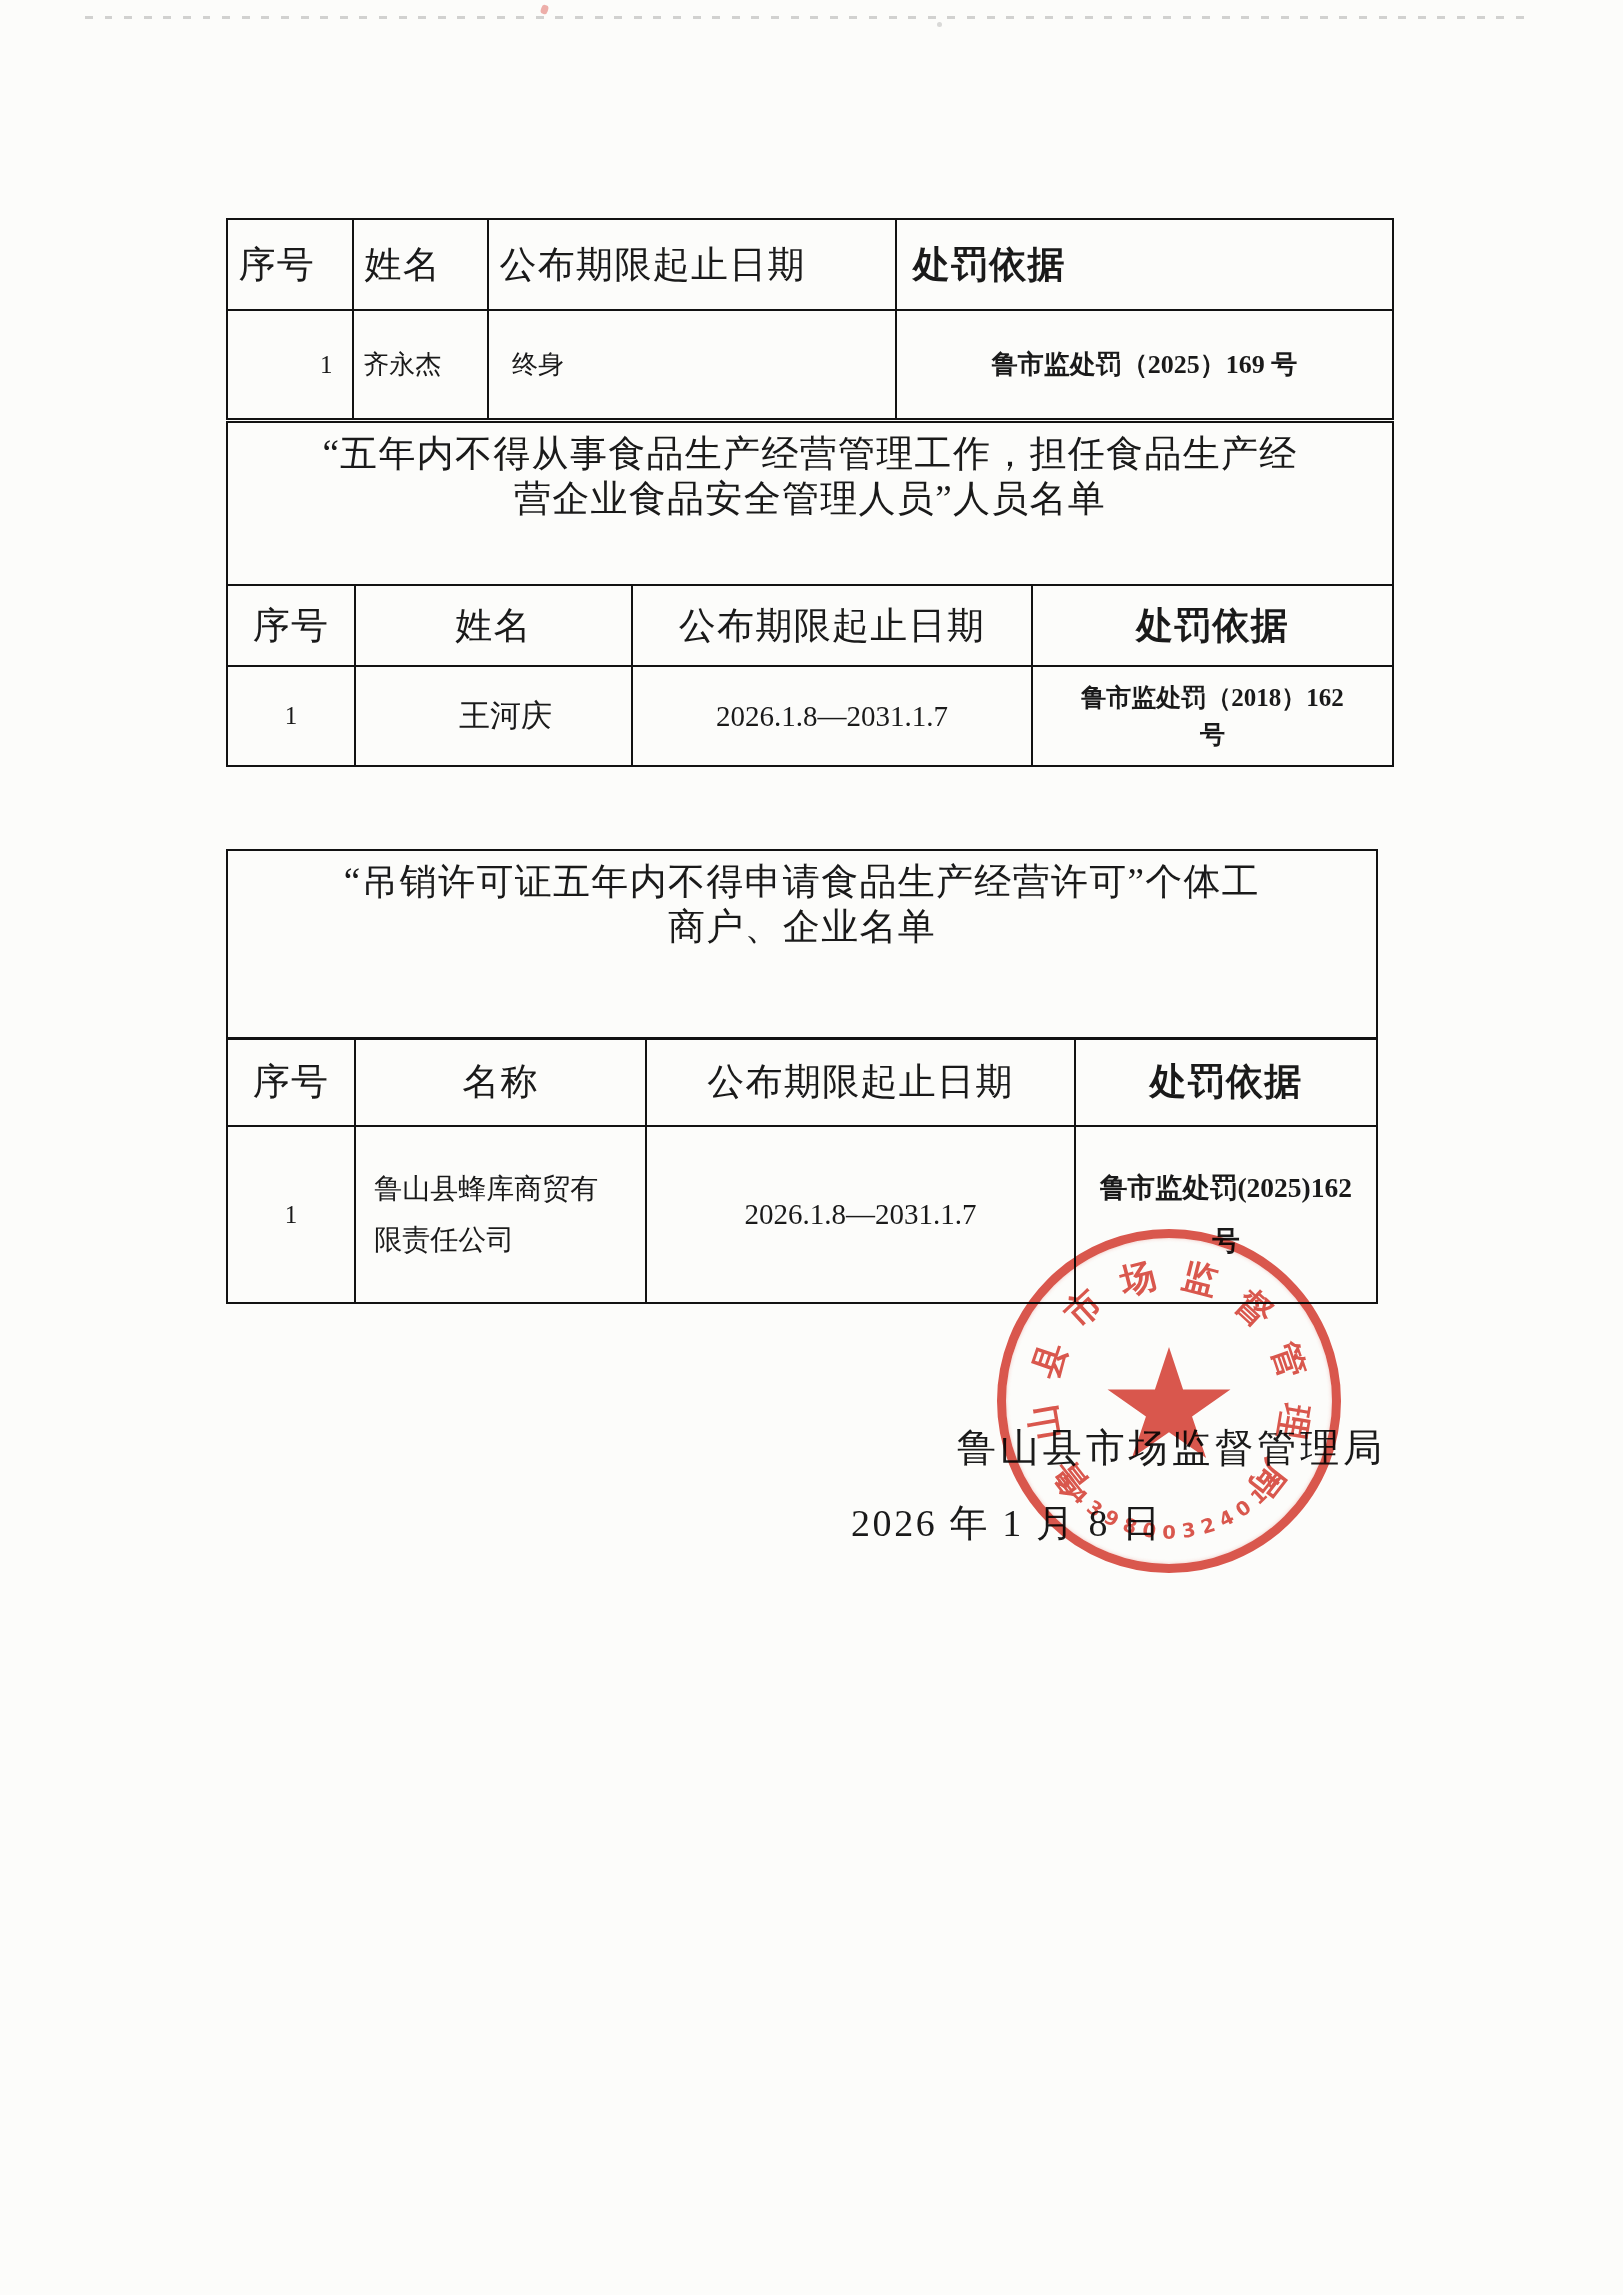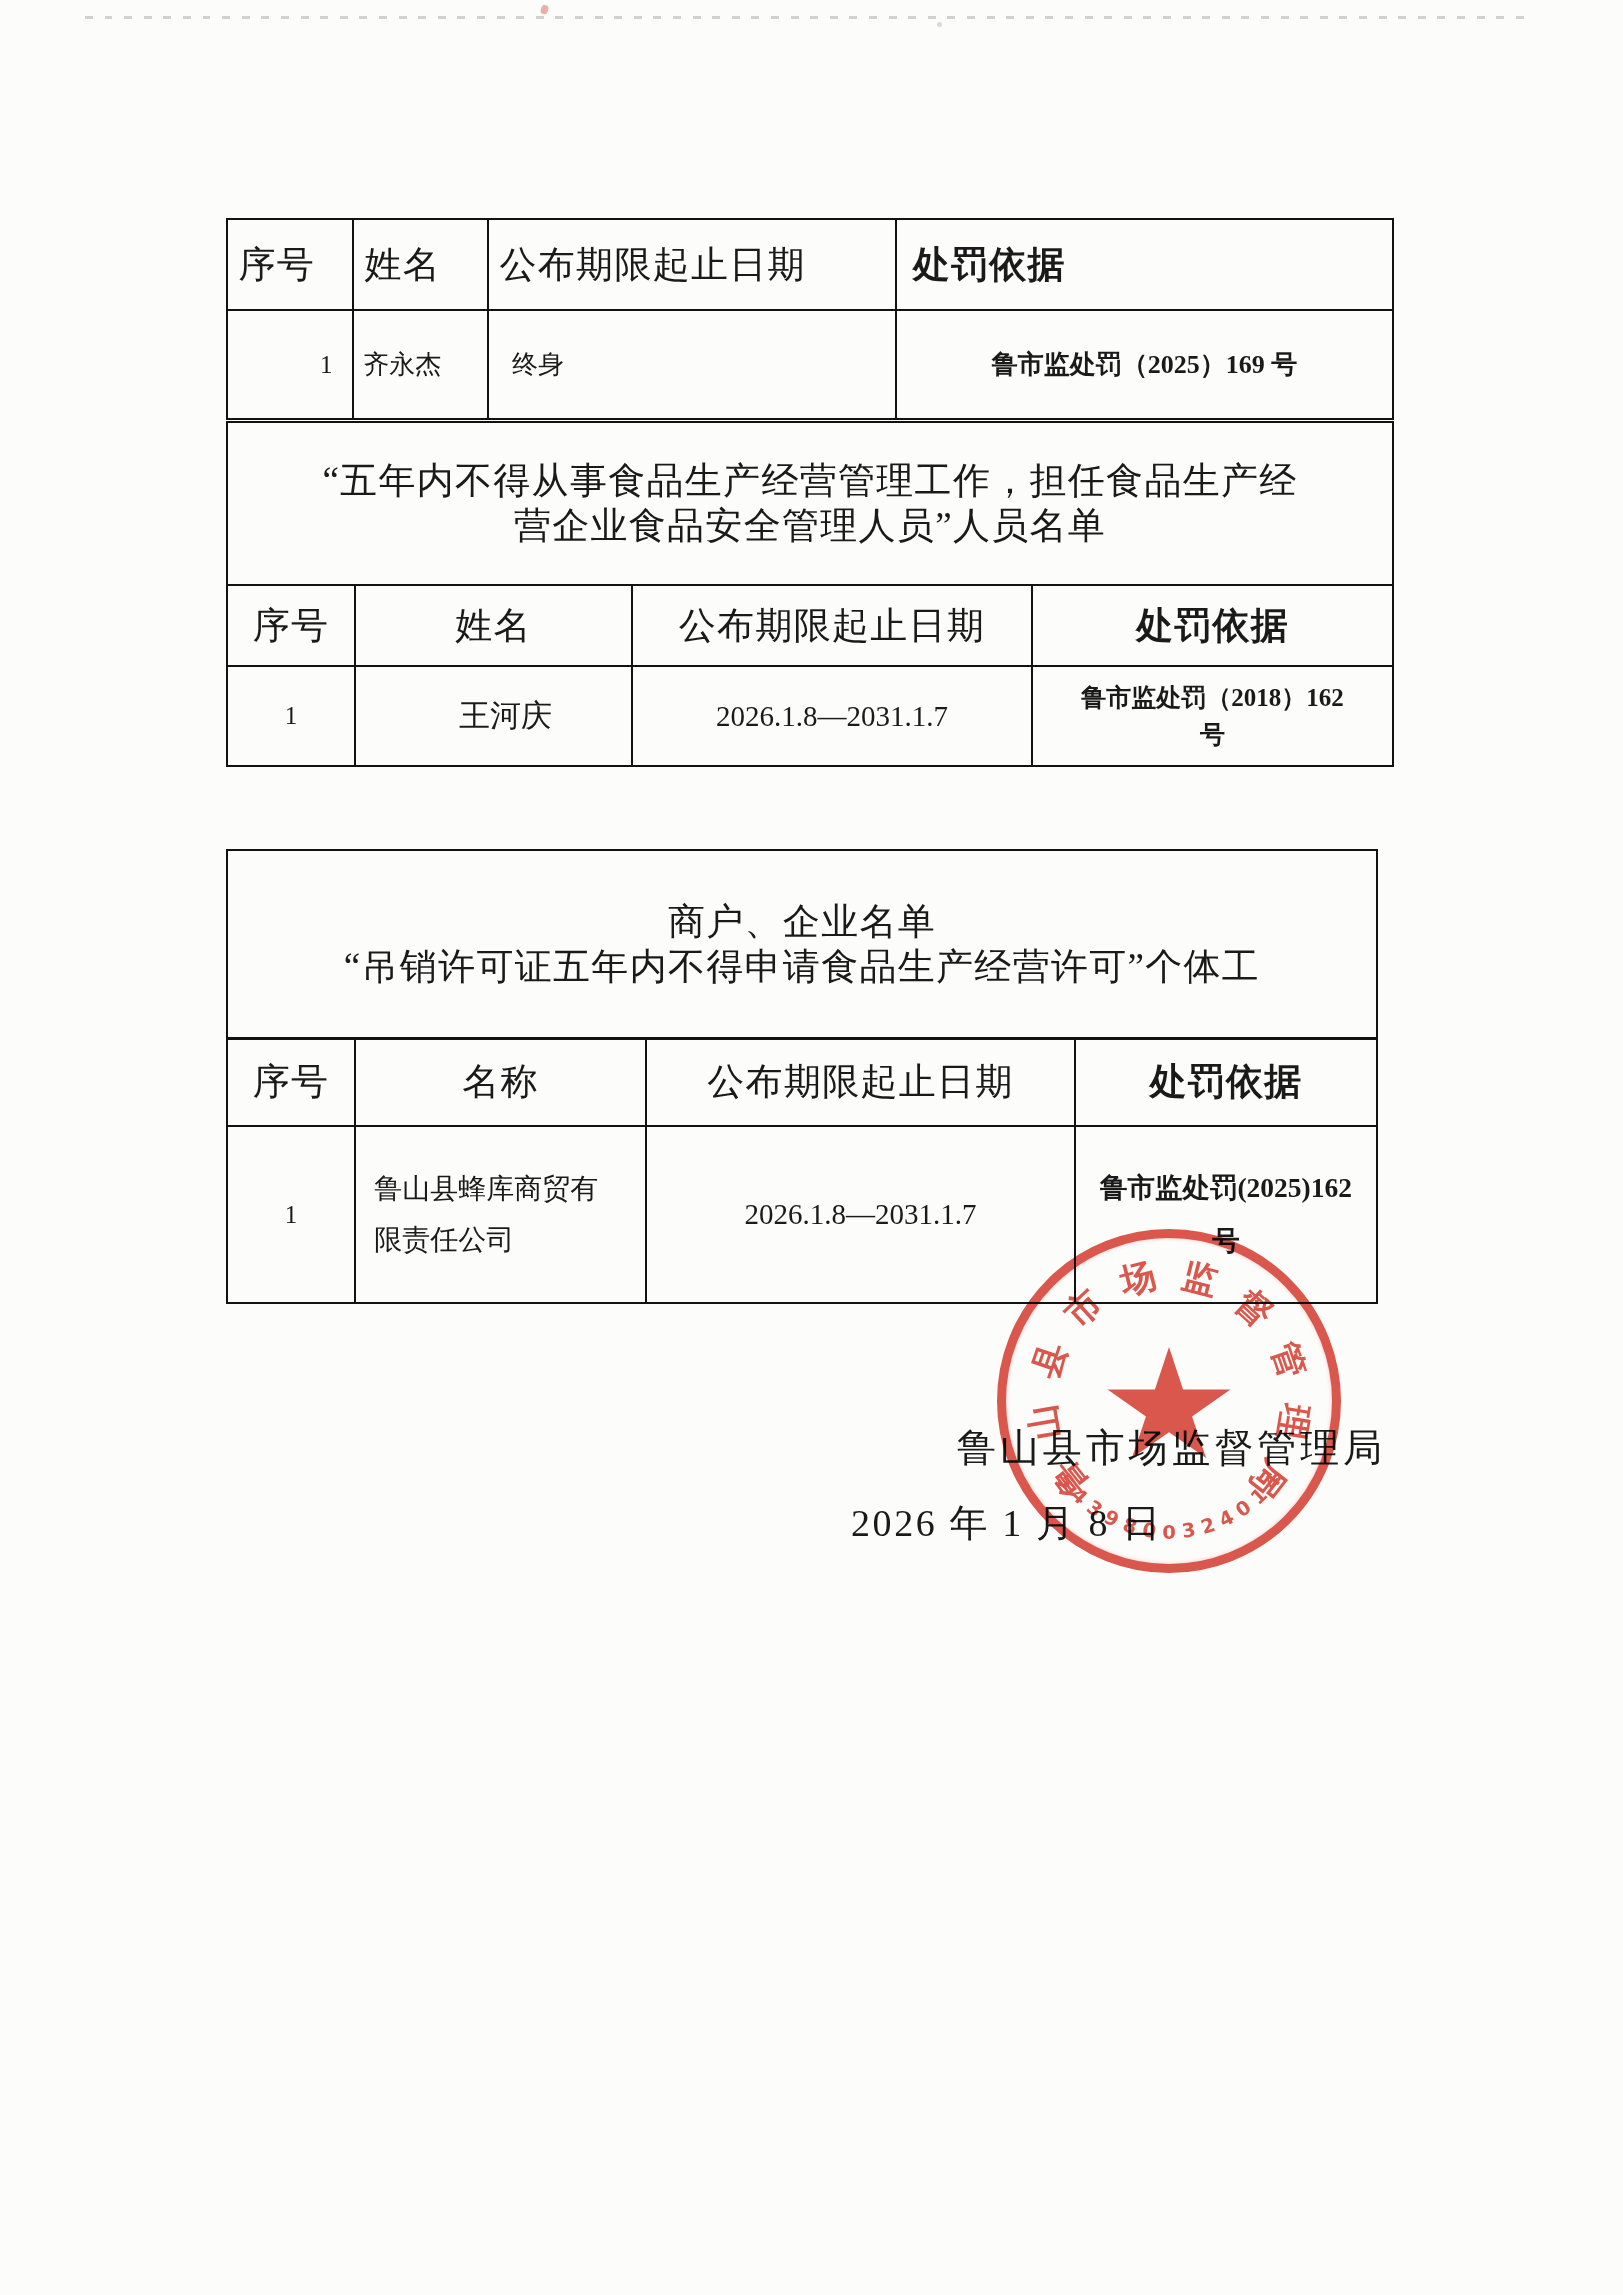--- a/index.html
+++ b/index.html
@@ -34,21 +34,21 @@
     overflow:hidden;white-space:nowrap;
   }
   .cell:last-child{border-right:none;font-weight:bold;}
   .th{font-size:37px;letter-spacing:1.3px;}
   .left{justify-content:flex-start;}
   .center{justify-content:center;text-align:center;}
   .right{justify-content:flex-end;}
   .col-multi{flex-direction:column;justify-content:center;white-space:normal;}
   
   .section-title{
-    display:flex;flex-direction:column;justify-content:center;
+    display:flex;flex-direction:column;justify-content:flex-start;
     text-align:center;font-size:37px;letter-spacing:1.3px;line-height:1.2;
     padding:9.2px 13px;
   }
   
   .sig{font-size:39px;letter-spacing:3.9px;text-align:center;z-index:6;}
   .date{font-size:38px;letter-spacing:2.6px;text-align:left;z-index:6;}
   
   .stamp{
     left:997px;top:1229px;width:344px;height:344px;
     z-index:7;mix-blend-mode:multiply;opacity:.85;
@@ -115,22 +115,22 @@
     <div class="cell center" style="font-size:31px;margin-left:24px;">王河庆</div>
     <div class="cell center" style="font-size:29px;">2026.1.8—2031.1.7</div>
     <div class="cell center col-multi" style="font-size:25px;line-height:1.5;">
       <div>鲁市监处罚（2018）162</div>
       <div>号</div>
     </div>
   </div>
 </div>
 
 <div class="abs box section-title" style="left:226px;top:849px;width:1152px;height:191px;">
+  <div>“吊销许可证五年内不得申请食品生产经营许可”个体工</div>
   <div>商户、企业名单</div>
-  <div>“吊销许可证五年内不得申请食品生产经营许可”个体工</div>
 </div>
 
 <div class="abs box tbl" id="t3" style="left:226px;top:1037px;width:1152px;">
   <div class="row" style="grid-template-columns:128px 291px 429px 1fr;height:88px;">
     <div class="cell th center">序号</div>
     <div class="cell th center">名称</div>
     <div class="cell th center">公布期限起止日期</div>
     <div class="cell th center">处罚依据</div>
   </div>
   <div class="row" style="grid-template-columns:128px 291px 429px 1fr;height:175px;">

